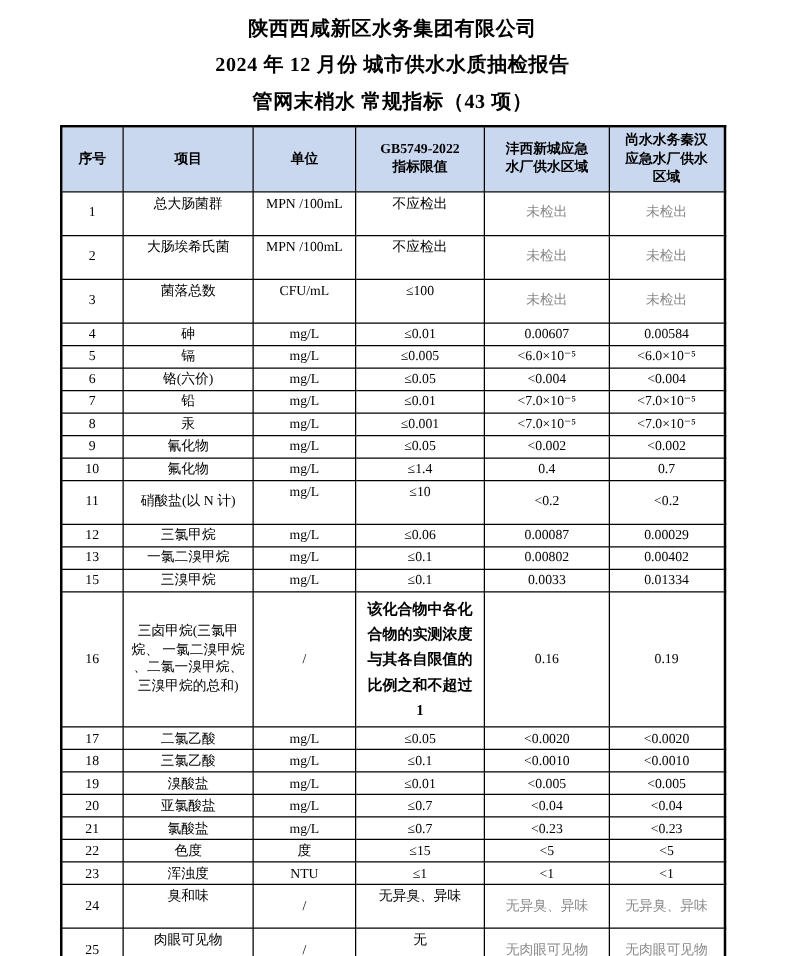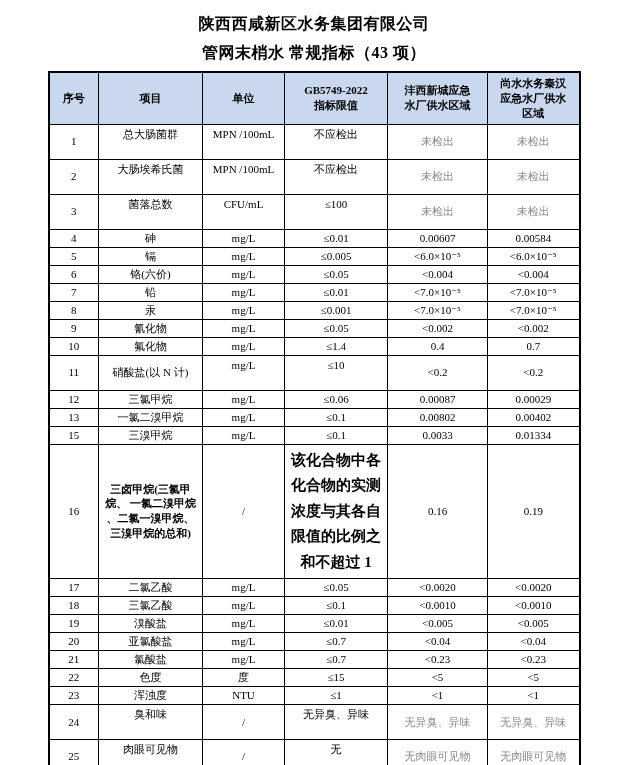--- a/index.html
+++ b/index.html
@@ -56,31 +56,32 @@
   tbody tr{height:18px;}
   tr.r1,tr.r2,tr.r3,tr.r11,tr.r24,tr.r25{height:35px;}
   tr.r16{height:80px;}
   tr.r1 .c-item,tr.r1 .c-unit,tr.r1 .c-limit,
   tr.r2 .c-item,tr.r2 .c-unit,tr.r2 .c-limit,
   tr.r3 .c-item,tr.r3 .c-unit,tr.r3 .c-limit,
   tr.r11 .c-unit,tr.r11 .c-limit,
   tr.r24 .c-item,tr.r24 .c-limit,
   tr.r25 .c-item,tr.r25 .c-limit{vertical-align:top;padding-top:2px;}
   tr.r16 .c-limit{
-    font-size:15px;font-weight:bold;line-height:1.7;padding:3px 5px;
-  }
-  tr.r16 .c-item{padding:0 6px;font-weight:bold;}
+    font-size:12px;font-weight:bold;line-height:1.7;padding:3px 5px;
+  }
+  tr.r16 .c-item{padding:0 6px;}
   td.muted{color:var(--muted-text);}
 </style>
 </head>
 <body>
 
 <div class="page">
   <div class="titles">
     <div class="title">陕西西咸新区水务集团有限公司</div>
+    <div class="title">2024 年 12 月份  城市供水水质抽检报告</div>
     <div class="title">管网末梢水  常规指标（43 项）</div>
   </div>
 
   <table class="report-table">
     <thead>
       <tr>
         <th class="c-no">序号</th>
         <th class="c-item">项目</th>
         <th class="c-unit">单位</th>
         <th class="c-limit">GB5749-2022

